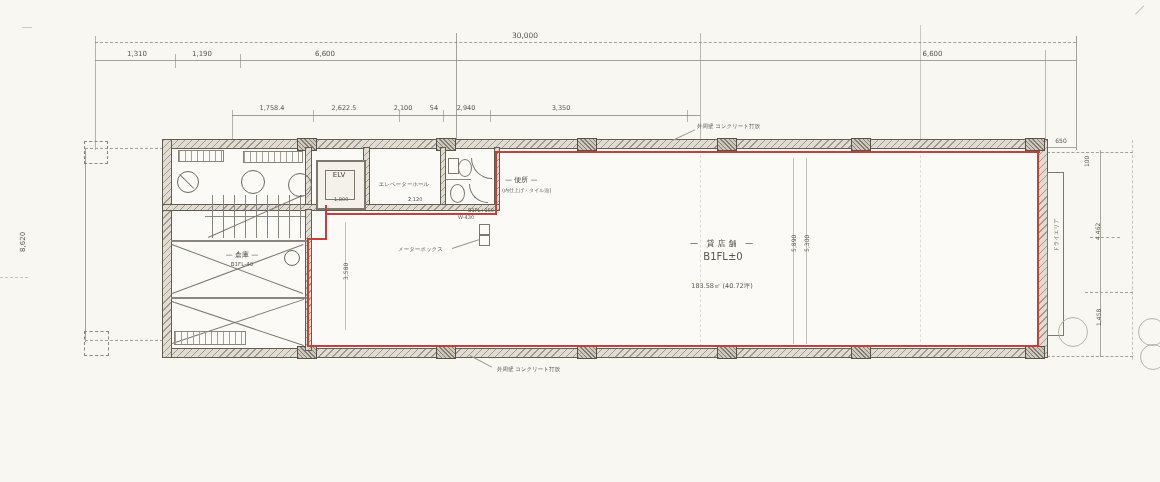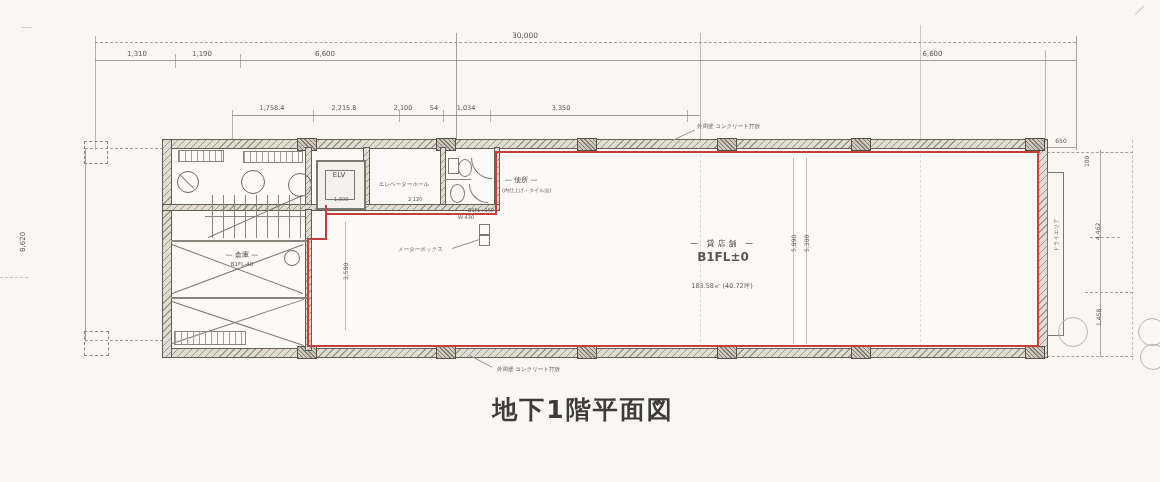--- a/index.html
+++ b/index.html
@@ -43,24 +43,24 @@
   <div class="t tc" style="left:495px;top:32px;width:60px;font-size:7.5px;text-align:center;">30,000</div>
 
   <div class="ln" style="left:95px;top:60px;width:981px;height:1px;opacity:.75;"></div>
   <div class="t tc" style="left:112px;top:51px;width:50px;font-size:7px;">1,310</div>
   <div class="t tc" style="left:177px;top:51px;width:50px;font-size:7px;">1,190</div>
   <div class="t tc" style="left:300px;top:51px;width:50px;font-size:7px;">6,600</div>
   <div class="t tc" style="left:905px;top:51px;width:55px;font-size:7px;">6,600</div>
 
   <div class="ln" style="left:232px;top:115px;width:468px;height:1px;opacity:.8;"></div>
   <div class="t tc" style="left:248px;top:105px;width:48px;font-size:6.5px;">1,758.4</div>
-  <div class="t tc" style="left:320px;top:105px;width:48px;font-size:6.5px;">2,215.8</div>
+  <div class="t tc" style="left:320px;top:105px;width:48px;font-size:6.5px;">2,622.5</div>
   <div class="t tc" style="left:385px;top:105px;width:36px;font-size:6.5px;">2,100</div>
   <div class="t tc" style="left:426px;top:105px;width:16px;font-size:6.5px;">54</div>
-  <div class="t tc" style="left:448px;top:105px;width:36px;font-size:6.5px;">1,034</div>
+  <div class="t tc" style="left:448px;top:105px;width:36px;font-size:6.5px;">2,940</div>
   <div class="t tc" style="left:538px;top:105px;width:46px;font-size:6.5px;">3,350</div>
 
   <div class="ln" style="left:95px;top:36px;width:1px;height:114px;opacity:.6;"></div>
   <div class="ln" style="left:175px;top:54px;width:1px;height:14px;opacity:.6;"></div>
   <div class="ln" style="left:240px;top:54px;width:1px;height:14px;opacity:.6;"></div>
   <div class="ln" style="left:456px;top:33px;width:1px;height:107px;opacity:.75;"></div>
   <div class="ln" style="left:700px;top:33px;width:1px;height:107px;opacity:.55;"></div>
   <div class="ln" style="left:920px;top:25px;width:1px;height:115px;opacity:.4;"></div>
   <div class="ln" style="left:1045px;top:50px;width:1px;height:90px;opacity:.55;"></div>
   <div class="ln" style="left:1076px;top:36px;width:1px;height:114px;opacity:.75;"></div>
@@ -177,38 +177,37 @@
   <div class="vlnd" style="left:700px;top:150px;height:197px;opacity:.35;"></div>
   <div class="vlnd" style="left:920px;top:150px;height:197px;opacity:.3;"></div>
   <div class="ln" style="left:793px;top:158px;width:1px;height:186px;opacity:.5;"></div>
   <div class="ln" style="left:806px;top:158px;width:1px;height:186px;opacity:.5;"></div>
   <div class="t tc vt" style="left:777px;top:240px;width:34px;font-size:6px;">5,890</div>
   <div class="t tc vt" style="left:790px;top:240px;width:34px;font-size:6px;">5,300</div>
   <div class="ln" style="left:345px;top:222px;width:1px;height:108px;opacity:.5;"></div>
   <div class="t tc vt" style="left:329px;top:268px;width:34px;font-size:6px;">3,580</div>
 
   <div class="t tc" style="left:658px;top:240px;width:130px;font-size:8px;letter-spacing:3px;color:#44413a;">— 貸店舗 —</div>
-  <div class="t tc" style="left:658px;top:251px;width:130px;font-size:12px;font-weight:bold;">B1FL±0</div>
+  <div class="t tc" style="left:658px;top:251px;width:130px;font-size:10px;">B1FL±0</div>
   <div class="t tc" style="left:652px;top:283px;width:140px;font-size:6.5px;">183.58㎡ (40.72坪)</div>
 
   <div class="red" style="left:495px;top:151px;width:545px;height:2px;"></div>
   <div class="red" style="left:1037px;top:151px;width:2px;height:196px;"></div>
   <div class="red" style="left:307px;top:345px;width:732px;height:2px;"></div>
   <div class="red" style="left:307px;top:238px;width:2px;height:109px;"></div>
   <div class="red" style="left:307px;top:238px;width:20px;height:2px;"></div>
   <div class="red" style="left:325px;top:205px;width:2px;height:35px;"></div>
   <div class="red" style="left:325px;top:213px;width:172px;height:2px;"></div>
   <div class="red" style="left:495px;top:151px;width:2px;height:64px;"></div>
 
   <div class="reddiag" style="left:672px;top:140px;width:25px;transform:rotate(-25deg);"></div>
   <div class="t" style="left:697px;top:123px;font-size:5.5px;">外周壁 コンクリート打放</div>
   <div class="reddiag" style="left:470px;top:355px;width:25px;transform:rotate(28deg);"></div>
   <div class="t" style="left:497px;top:366px;font-size:5.5px;">外周壁 コンクリート打放</div>
 
-  <div class="title t tc" style="left:473px;top:396px;width:220px;font-size:25px;">地下1階平面図</div>
 
   <div class="dsq" style="left:84px;top:141px;width:22px;height:21px;"></div>
   <div class="dsq" style="left:84px;top:331px;width:23px;height:23px;"></div>
   <div class="faintcircle" style="left:1058px;top:317px;width:28px;height:28px;"></div>
   <div class="faintcircle" style="left:1138px;top:318px;width:26px;height:26px;"></div>
   <div class="faintcircle" style="left:1140px;top:344px;width:24px;height:24px;"></div>
   <div class="ln" style="left:22px;top:27px;width:10px;height:1px;opacity:.4;"></div>
   <div class="diag" style="left:1135px;top:14px;width:12px;transform:rotate(-45deg);opacity:.4;"></div>
   <div class="lnd" style="left:0px;top:277px;width:28px;opacity:.6;"></div>
 

